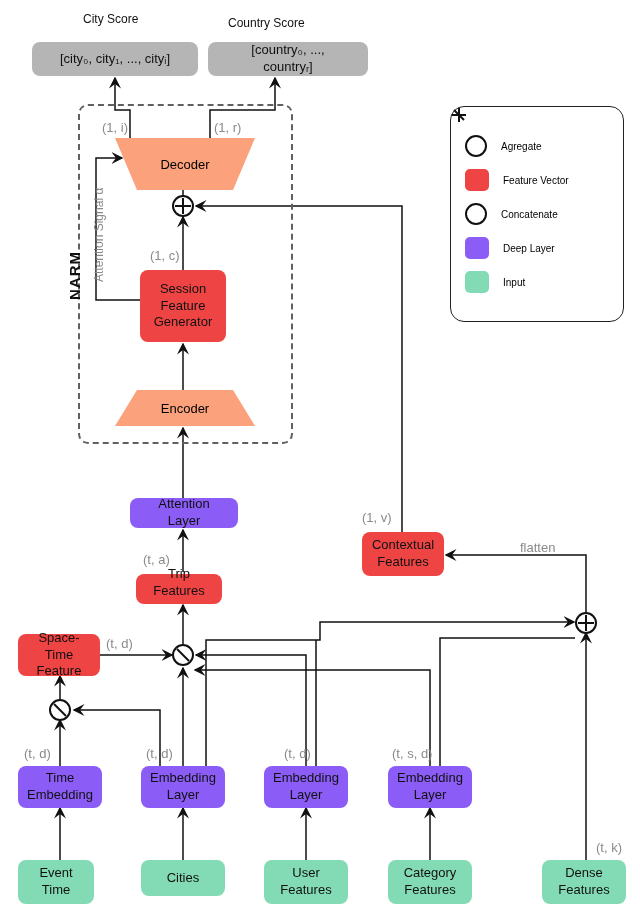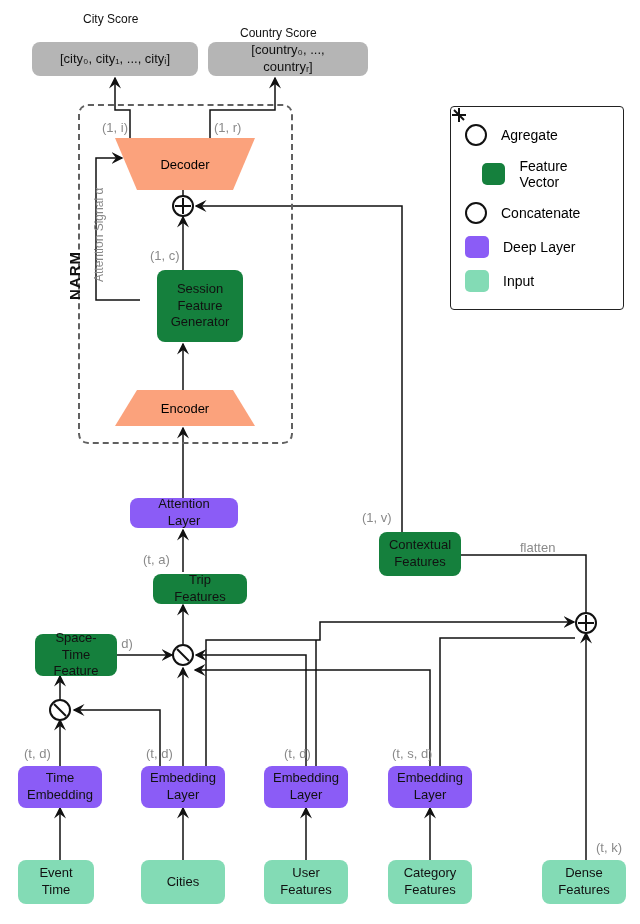--- a/index.html
+++ b/index.html
@@ -18,21 +18,21 @@
     display: flex;
     align-items: center;
     justify-content: center;
     text-align: center;
     padding: 4px 20px;
     line-height: 1.3;
     color: #111;
   }
   .input-box   { background: #83dbb5; }
   .deep-box    { background: #8b5cf6; }
-  .feature-box { background: #15803d; margin-left: 17px; }
+  .feature-box { background: #ef4444; }
   .output-box  { background: #b5b5b5; }
 
   .op {
     position: absolute;
     width: 22px; height: 22px;
     border: 2px solid #111;
     border-radius: 50%;
     background: #fff;
     display: flex; align-items: center; justify-content: center;
   }
@@ -75,24 +75,24 @@
     position: absolute;
     display: flex; align-items: center; justify-content: center;
   }
   .trap-shape { position: absolute; top:0; left:0; width:100%; height:100%; }
   .trap-text { position: relative; }
 
   
   .legend {
     position: absolute;
     border: 1px solid #222;
-    border-radius: 4px;
+    border-radius: 14px;
     background: #fff;
-    padding: 5px 14px;
-    font-size: 14px;
+    padding: 16px 14px;
+    font-size: 10px;
   }
   .legend-row { display: flex; align-items: center; margin: 12px 0; }
   .legend-swatch {
     width: 24px; height: 22px; border-radius: 5px; margin-right: 14px;
   }
   .legend-circle {
     width: 22px; height: 22px; border: 2px solid #111; border-radius: 50%;
     margin-right: 14px; display:flex; align-items:center; justify-content:center; flex-shrink:0;
   }
 </style>
@@ -152,21 +152,21 @@
   <path d="M130 140 L130 110 L115 110 L115 78" stroke="#111" stroke-width="1.5" fill="none" marker-end="url(#arr)"></path>
 
   <path d="M210 140 L210 110 L275 110 L275 78" stroke="#111" stroke-width="1.5" fill="none" marker-end="url(#arr)"></path>
 </svg>
 
 <div class="narm-box" style="left:78px; top:104px; width:215px; height:340px;"></div>
 <div class="narm-label" style="left:66px; top:300px;">NARM</div>
 <div class="side-label" style="left:92px; top:282px;">Attention Signal α</div>
 
 <div class="header-label" style="left:83px; top:12px;">City Score</div>
-<div class="header-label" style="left:228px; top:26px;margin-left:12px;">Country Score</div>
+<div class="header-label" style="left:228px; top:16px;">Country Score</div>
 
 <div class="box output-box" style="left:32px; top:42px; width:166px; height:34px;">
     <span>[city₀, city₁, ..., cityᵢ]</span>
   </div>
 <div class="box output-box" style="left:208px; top:42px; width:160px; height:34px;">
     <span>[country₀, ..., countryᵣ]</span>
   </div>
 
 <div class="dim-label" style="left:102px; top:120px;">(1, i)</div>
 <div class="dim-label" style="left:214px; top:120px;">(1, r)</div>
@@ -197,21 +197,21 @@
     </svg>
   <span class="trap-text">Encoder</span>
 </div>
 
 <div class="box deep-box" style="left:130px; top:498px; width:108px; height:30px;">
     <span>Attention Layer</span>
   </div>
 
 <div class="dim-label" style="left:143px; top:552px;">(t, a)</div>
 
-<div class="box feature-box" style="left:136px; top:574px; width:94px; height:30px;">
+<div class="box feature-box" style="left:136px; top:574px; width:86px; height:30px;align-items:flex-end;">
     <span>Trip Features</span>
   </div>
 
 <div class="dim-label" style="left:362px; top:510px;">(1, v)</div>
 <div class="box feature-box" style="left:362px; top:532px; width:82px; height:44px; white-space:pre-line;"><span>Contextual
 Features</span></div>
 <div class="dim-label" style="left:520px; top:540px;">flatten</div>
 
 <div class="op" style="left:575px; top:612px;">
   <svg width="18" height="18" viewBox="0 0 18 18">
@@ -246,21 +246,21 @@
 Embedding</span></div>
 <div class="box deep-box" style="left:141px; top:766px; width:84px; height:42px; white-space:pre-line;"><span>Embedding
 Layer</span></div>
 <div class="box deep-box" style="left:264px; top:766px; width:84px; height:42px; white-space:pre-line;"><span>Embedding
 Layer</span></div>
 <div class="box deep-box" style="left:388px; top:766px; width:84px; height:42px; white-space:pre-line;"><span>Embedding
 Layer</span></div>
 
 <div class="box input-box" style="left:18px; top:860px; width:76px; height:44px; white-space:pre-line;"><span>Event
 Time</span></div>
-<div class="box input-box" style="left:141px; top:860px; width:84px; height:44px;align-items:center;">
+<div class="box input-box" style="left:141px; top:860px; width:84px; height:36px;align-items:center;">
     <span>Cities</span>
   </div>
 <div class="box input-box" style="left:264px; top:860px; width:84px; height:44px; white-space:pre-line;"><span>User
 Features</span></div>
 <div class="box input-box" style="left:388px; top:860px; width:84px; height:44px; white-space:pre-line;"><span>Category
 Features</span></div>
 <div class="box input-box" style="left:542px; top:860px; width:84px; height:44px; white-space:pre-line;"><span>Dense
 Features</span></div>
 
 <div class="legend" style="left:450px; top:106px; width:174px;">

